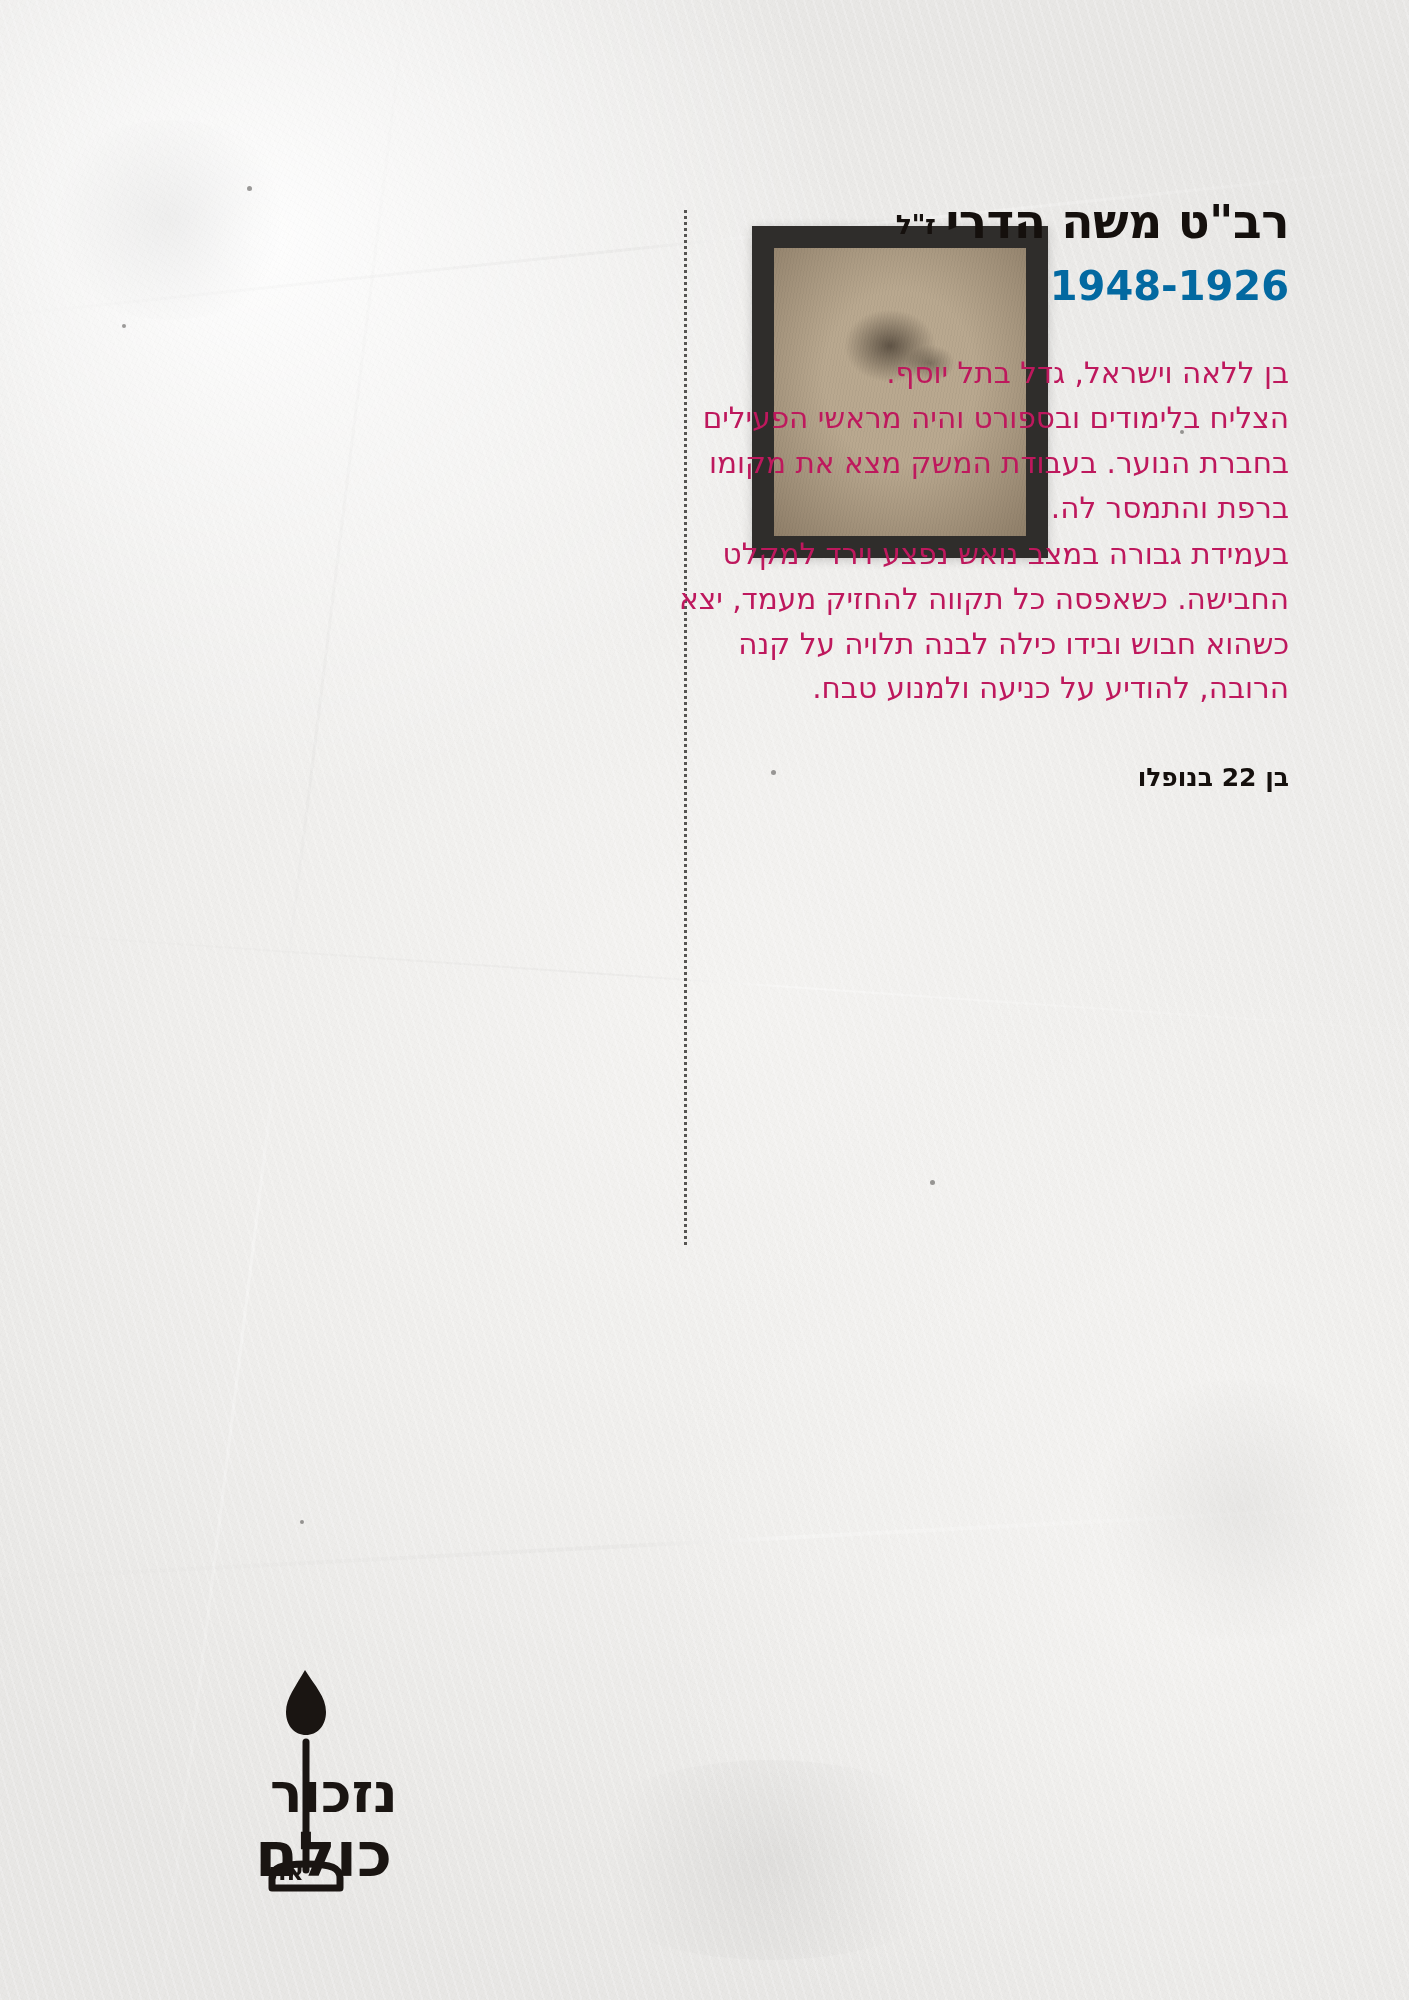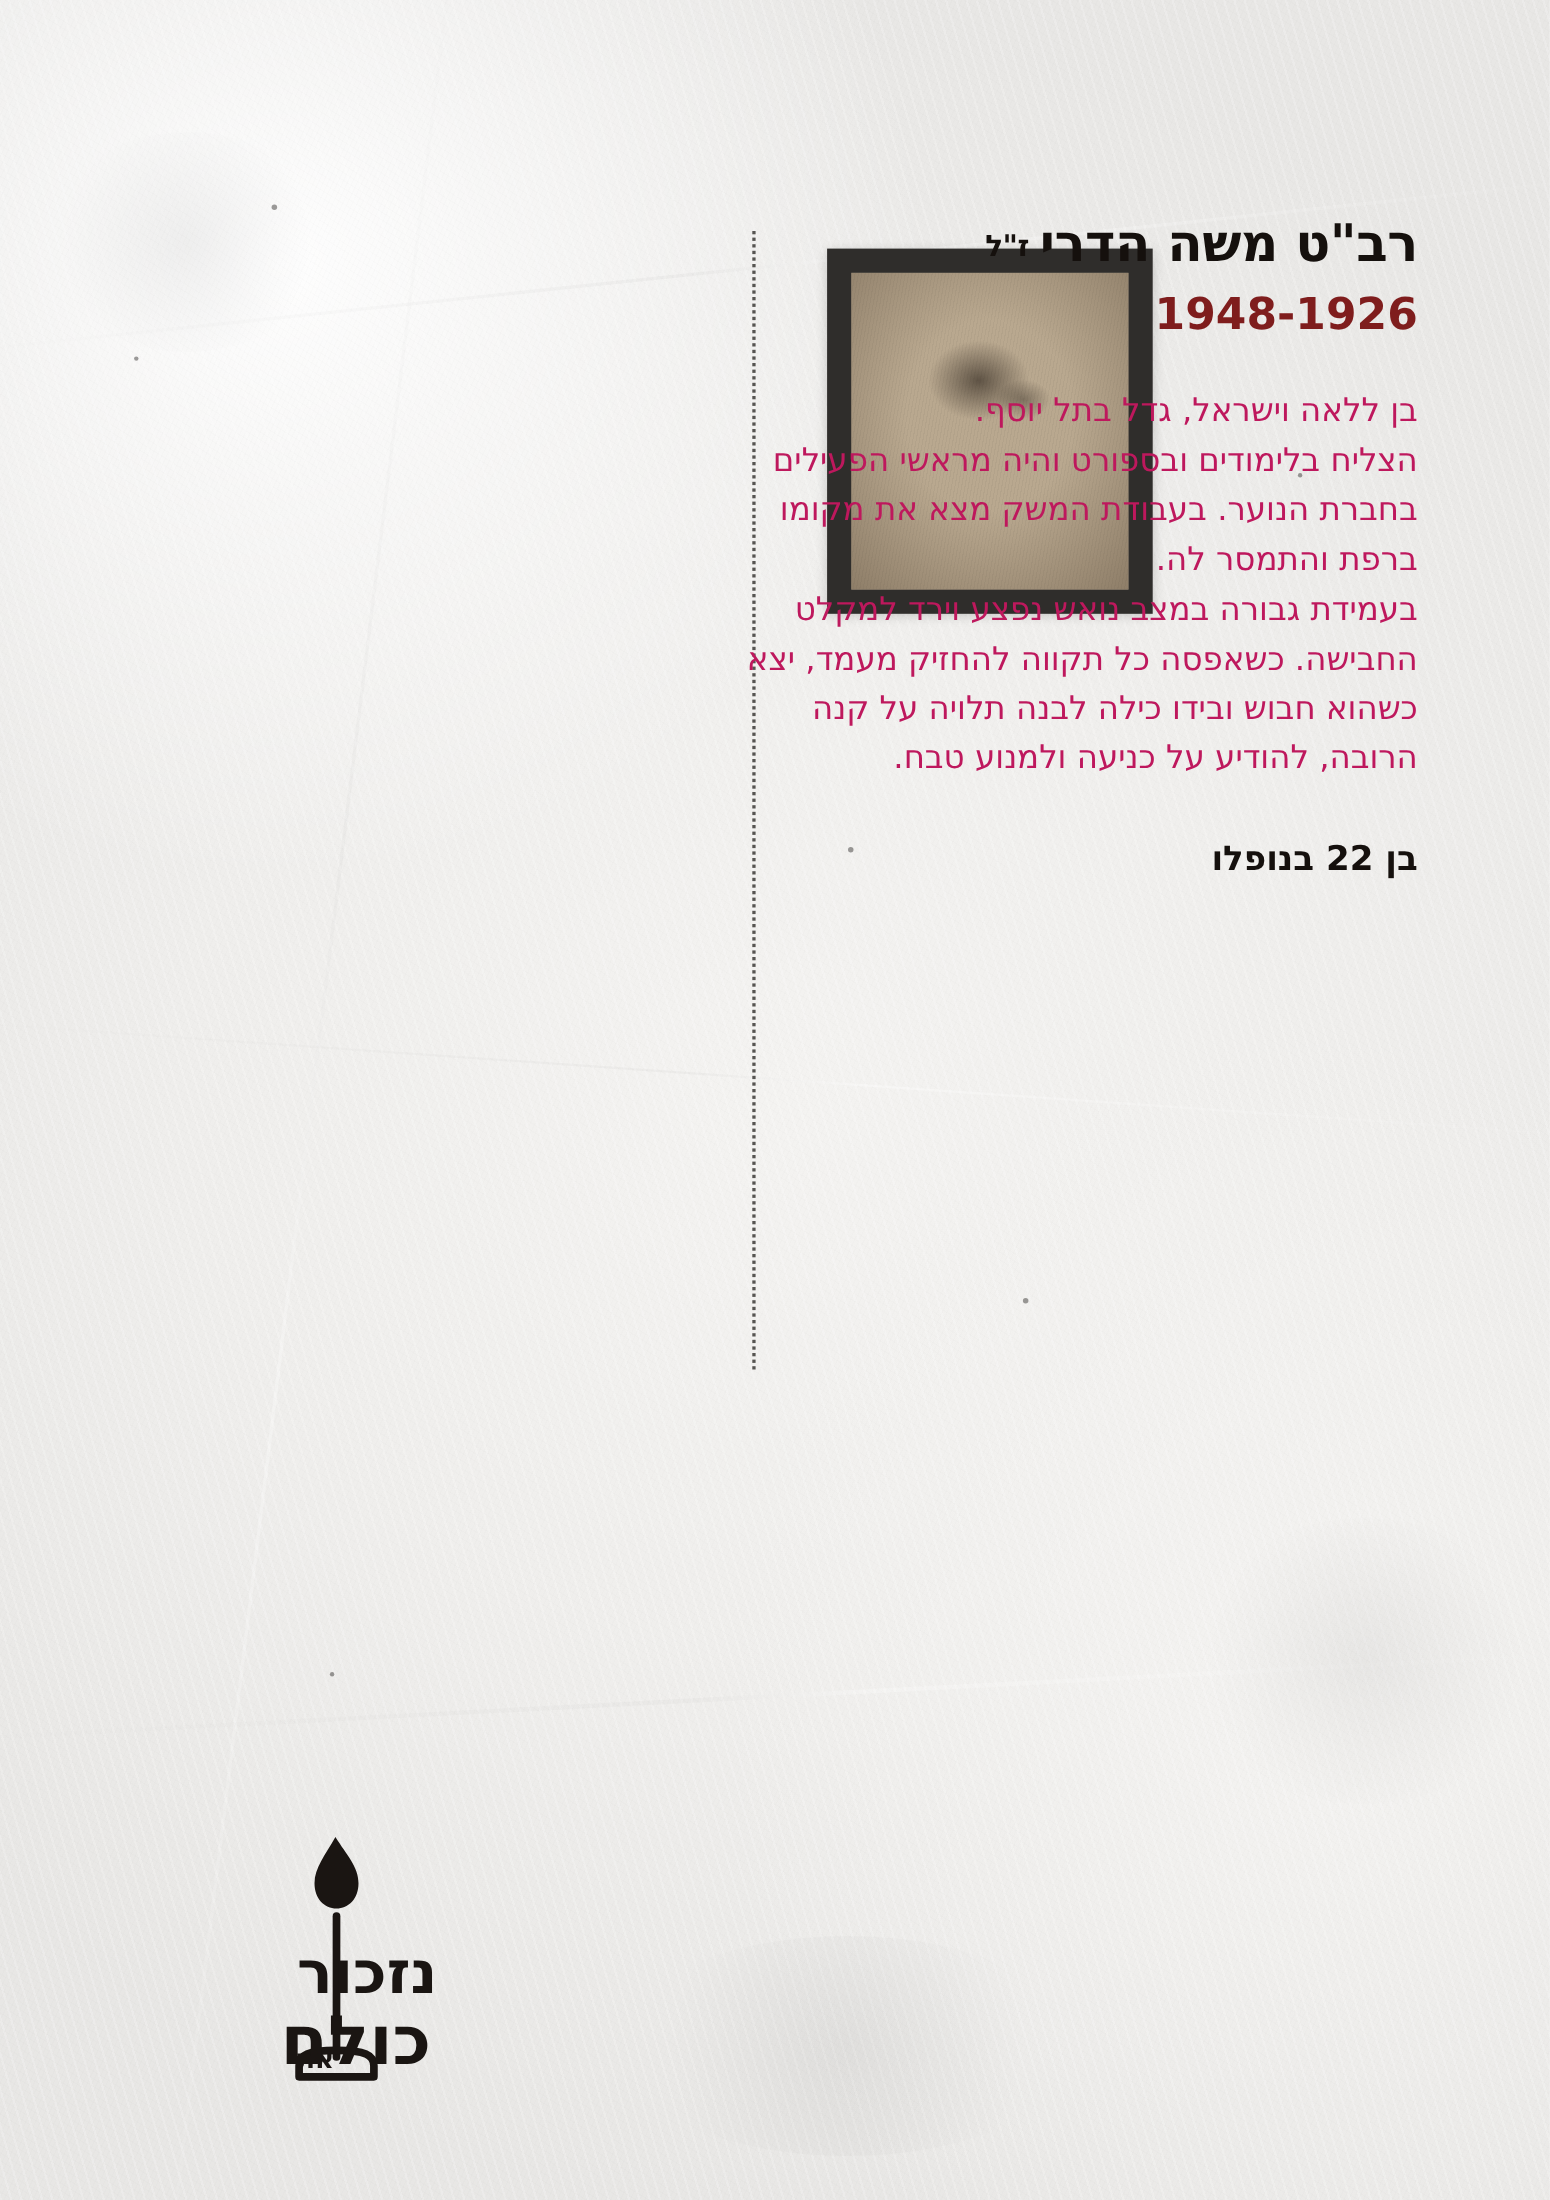--- a/index.html
+++ b/index.html
@@ -81,40 +81,40 @@
   .name-line .zl {
     font-size: 27px;
     font-weight: 700;
     margin-right: 10px;
     vertical-align: 4px;
   }
 
   .years {
     font-weight: 700;
     font-size: 40px;
-    color: #7f1d1d;
+    color: #0369a1;
     margin-top: 14px;
     letter-spacing: 0px;
     direction: ltr;
     text-align: right;
   }
 
   .bio {
     margin-top: 42px;
     font-size: 29.5px;
     line-height: 1.52;
     color: #be185d;
     text-align: right;
     font-weight: 400;
   }
   .bio p { margin: 0 0 1px 0; }
 
   .fallen {
     margin-top: 52px;
-    font-size: 31px;
+    font-size: 25px;
     font-weight: 700;
     color: #15100d;
     text-align: right;
   }
 
   
   .divider {
     position: absolute;
     top: 210px;
     left: 684px;

